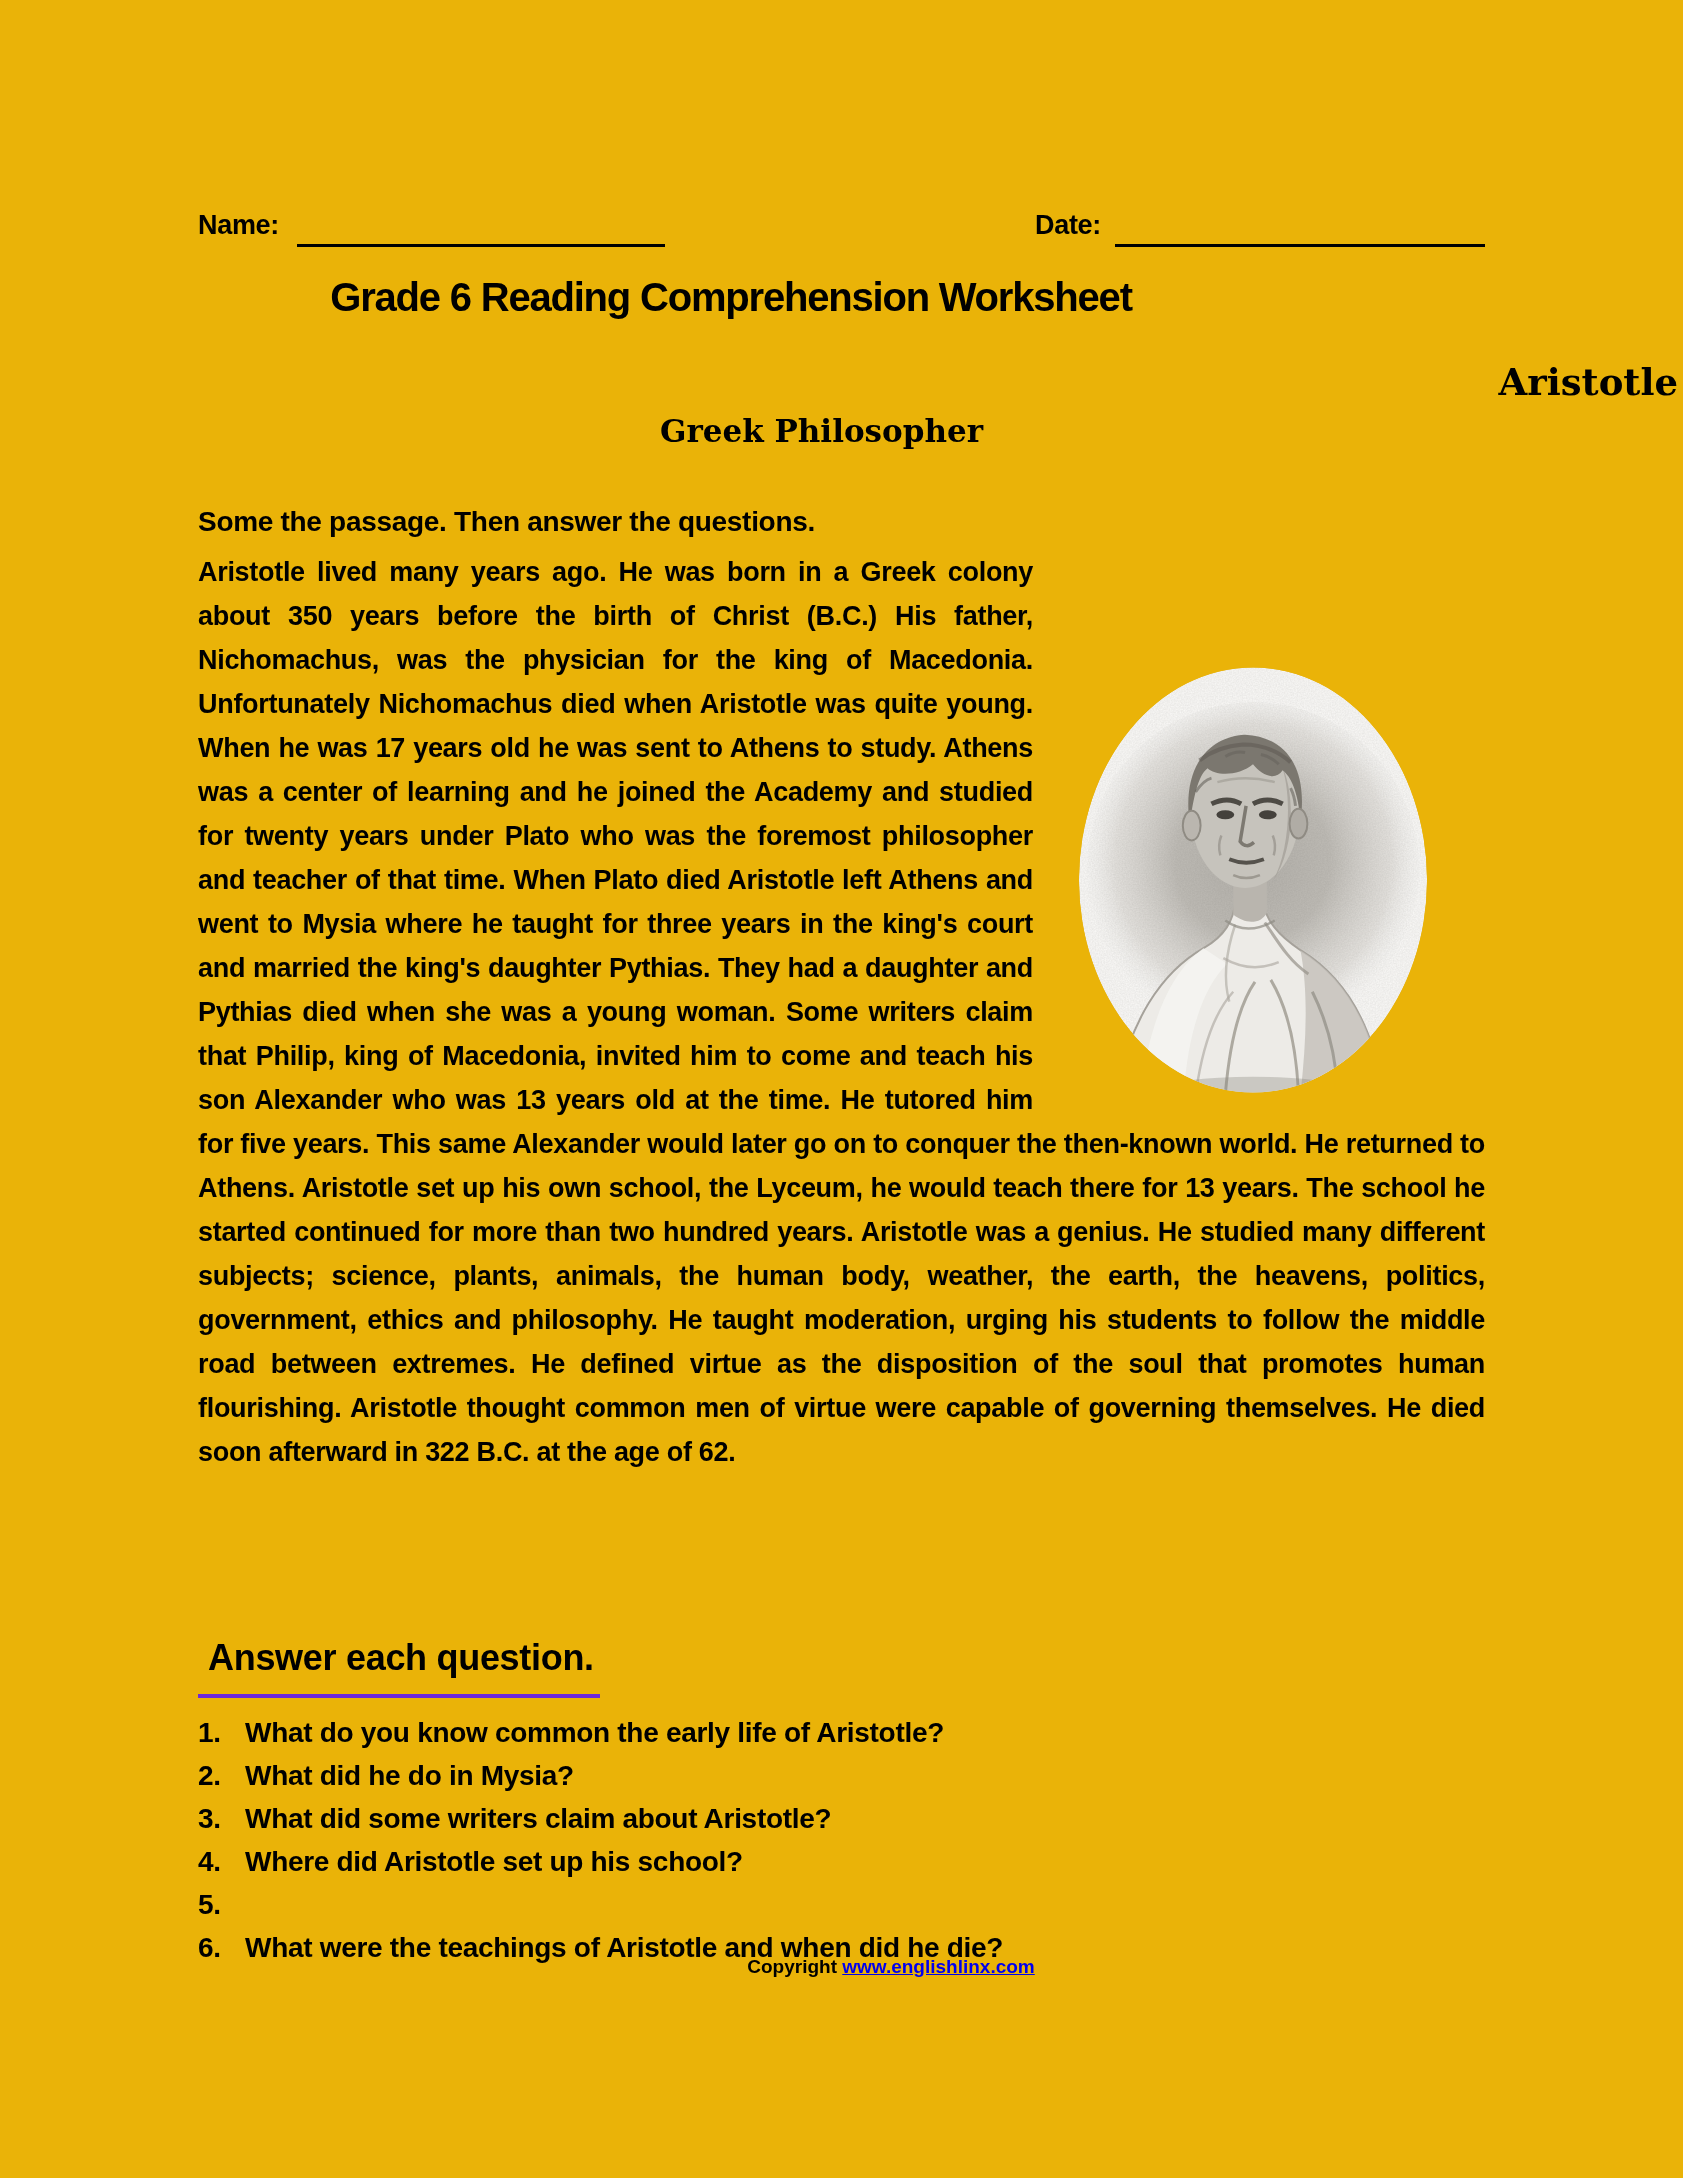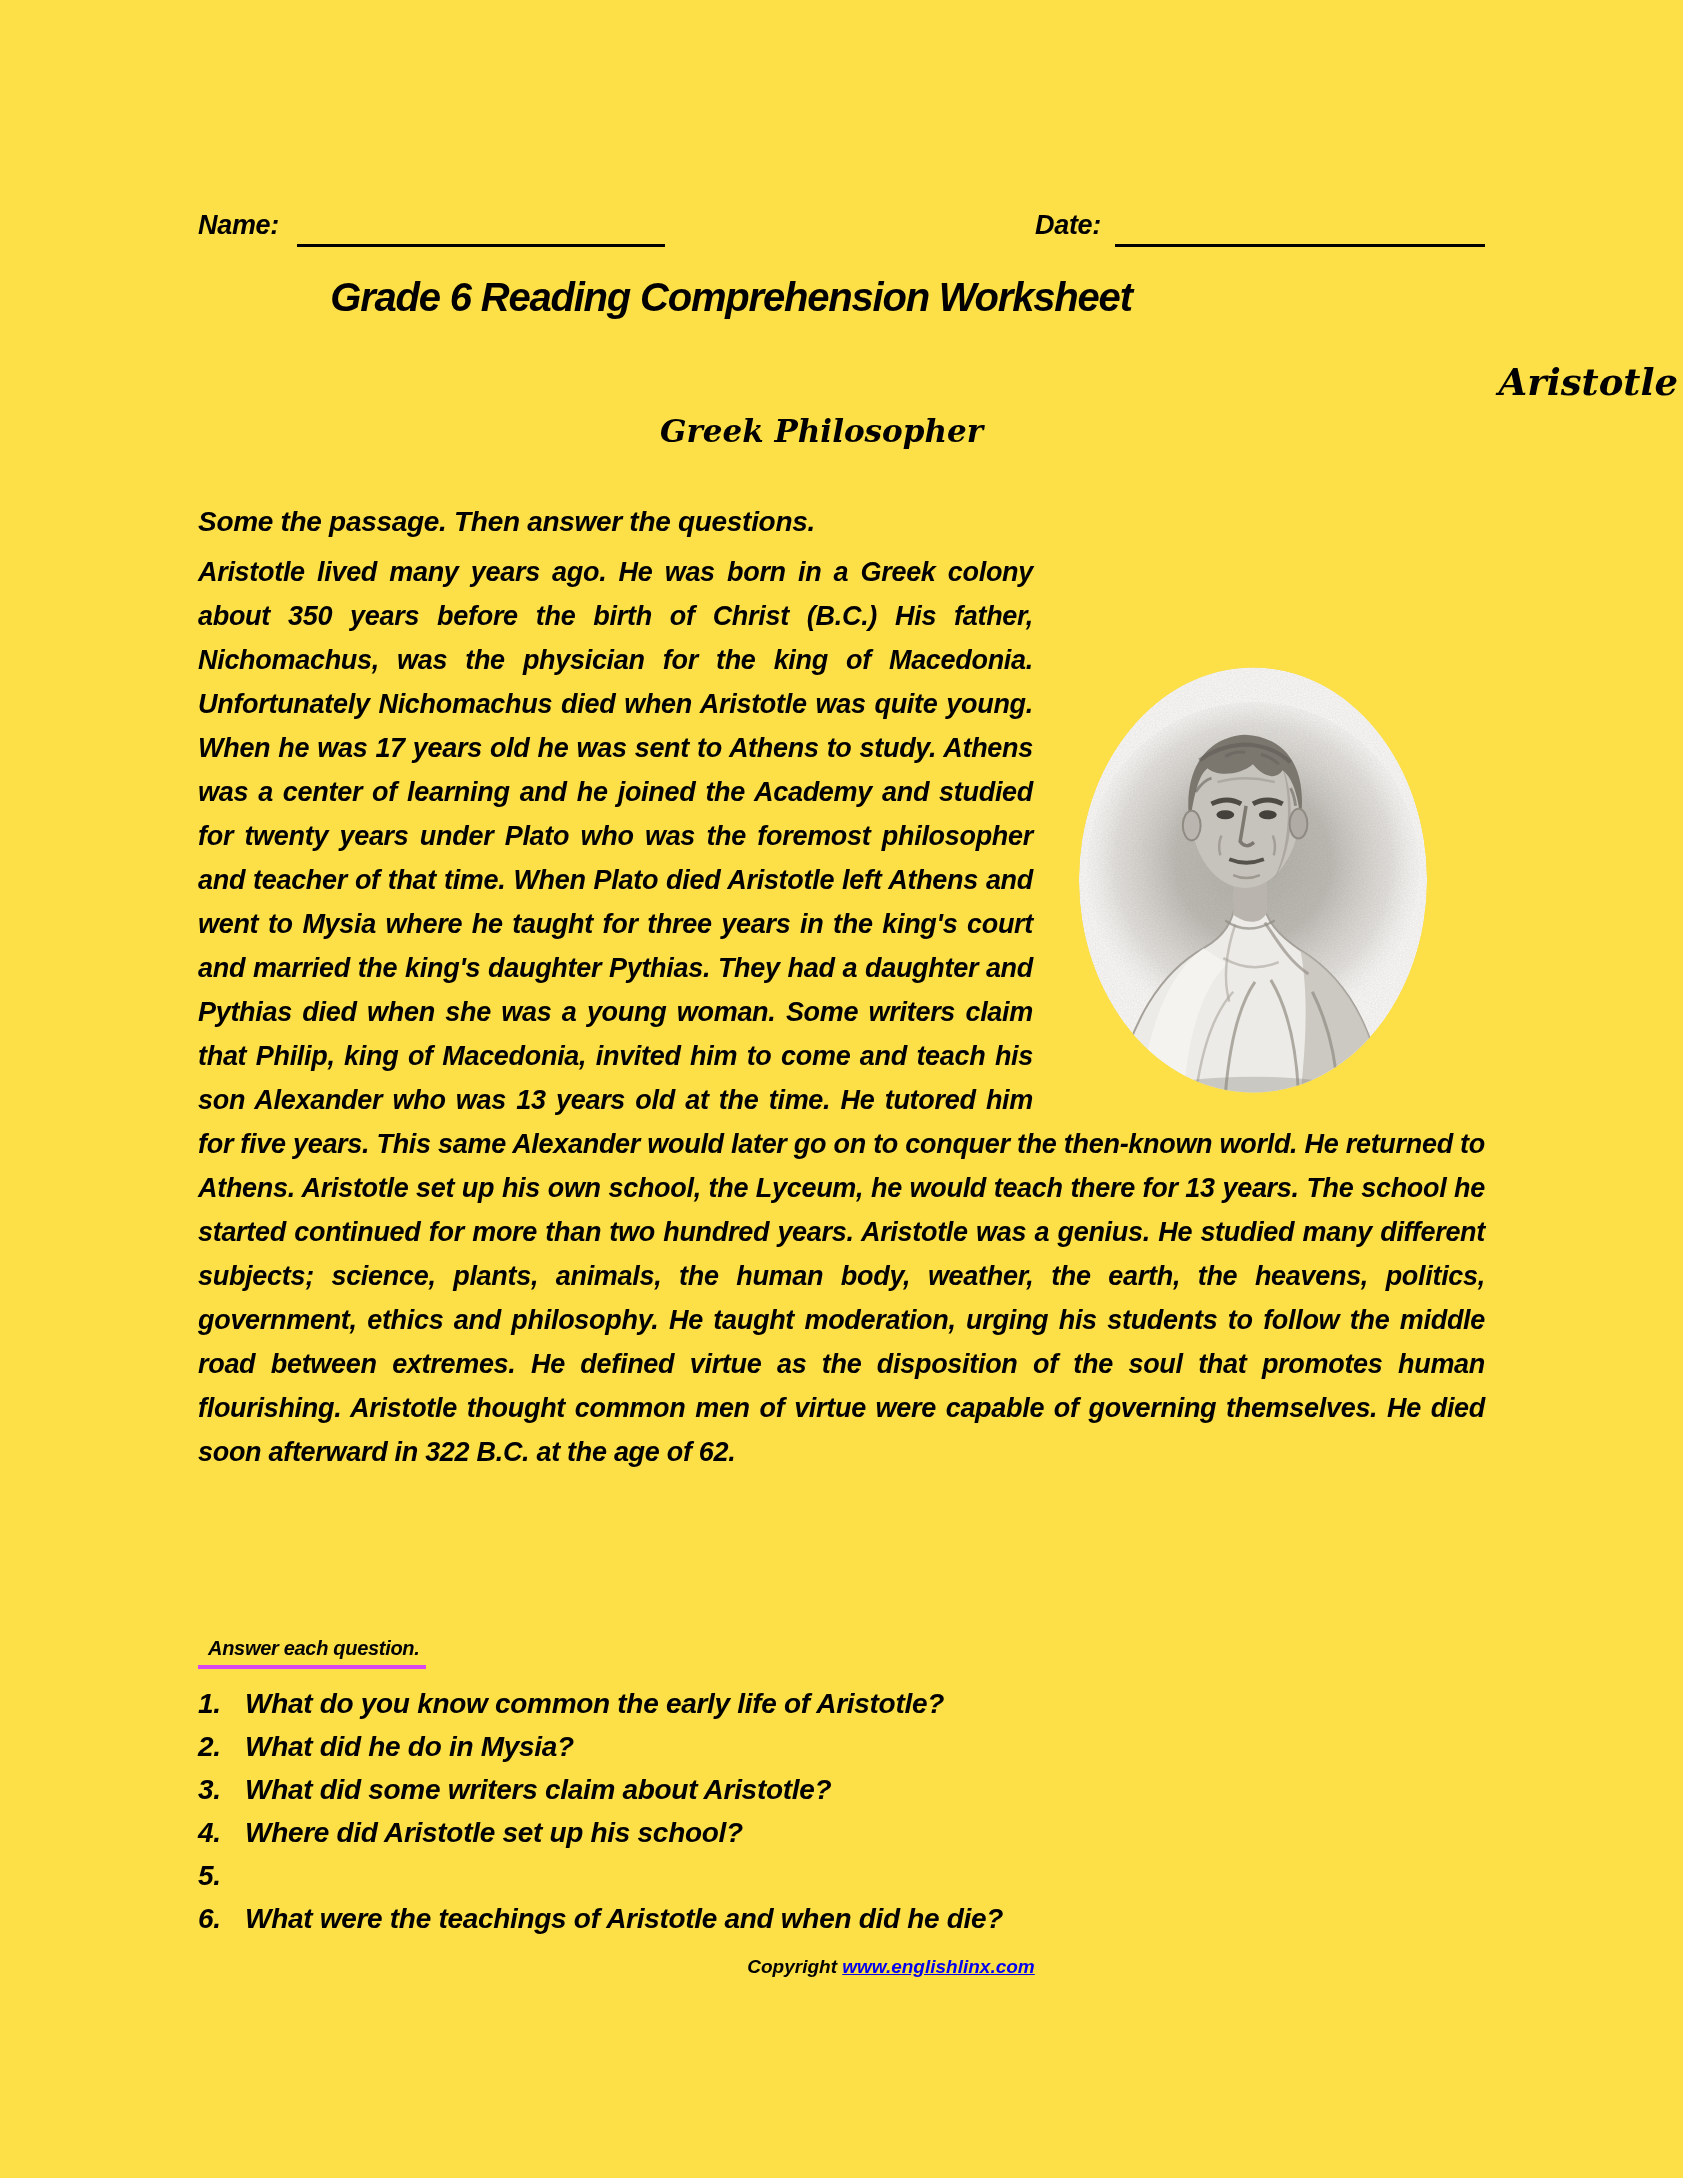--- a/index.html
+++ b/index.html
@@ -1,18 +1,18 @@
 <!DOCTYPE html>
 <html><head>
 <meta charset="utf-8">
 <style>
   html,body { margin:0; padding:0; background:#fff; }
   .page {
-    position:relative; width:1683px; height:2178px; background:#fde047;
-    font-family:"Liberation Sans", sans-serif; color:#000; overflow:hidden;font-style:italic;
+    position:relative; width:1683px; height:2178px; background:#eab308;
+    font-family:"Liberation Sans", sans-serif; color:#000; overflow:hidden;
   }
   
   .field-label { position:absolute; font-size:27px; font-weight:bold; letter-spacing:-0.3px; }
   .blank-line  { position:absolute; height:0; border-bottom:3px solid #000; }
   #name-label  { left:198px; top:210px; }
   #name-line   { left:297px; top:244px; width:368px; }
   #date-label  { left:1035px; top:210px; }
   #date-line   { left:1115px; top:244px; width:370px; }
 
   .worksheet-title {
@@ -36,22 +36,22 @@
     font-size:27px; font-weight:bold; line-height:44px;
     text-align:justify; letter-spacing:-0.3px;
   }
   .portrait-float {
     float:right; width:436px; height:446px; margin-top:109px; margin-left:16px;
   }
   .portrait-float svg { display:block; margin-left:28px; margin-top:6px; }
 
   .qa { position:absolute; left:198px; top:1637px; width:1287px; }
   .qa-heading {
-    display:inline-block; font-size:20px; font-weight:bold; letter-spacing:-0.3px;
-    border-bottom:4px solid #d946ef; padding:0 6px 5px 10px; margin-left:0;
+    display:inline-block; font-size:36px; font-weight:bold; letter-spacing:-0.3px;
+    border-bottom:4px solid #6d28d9; padding:0 6px 15px 10px; margin-left:0;
   }
   .q-list { margin:13px 0 0 0; padding:0; list-style:none; }
   .q-row { display:flex; line-height:43px; font-size:28px; font-weight:bold; letter-spacing:-0.3px; }
   .q-num { width:47px; flex:0 0 47px; }
 
   .footer {
     position:absolute; top:1956px; left:99px; width:1584px; text-align:center;
     font-size:19px; font-weight:bold;
   }
   .footer a { color:#0000ee; text-decoration:underline; }

